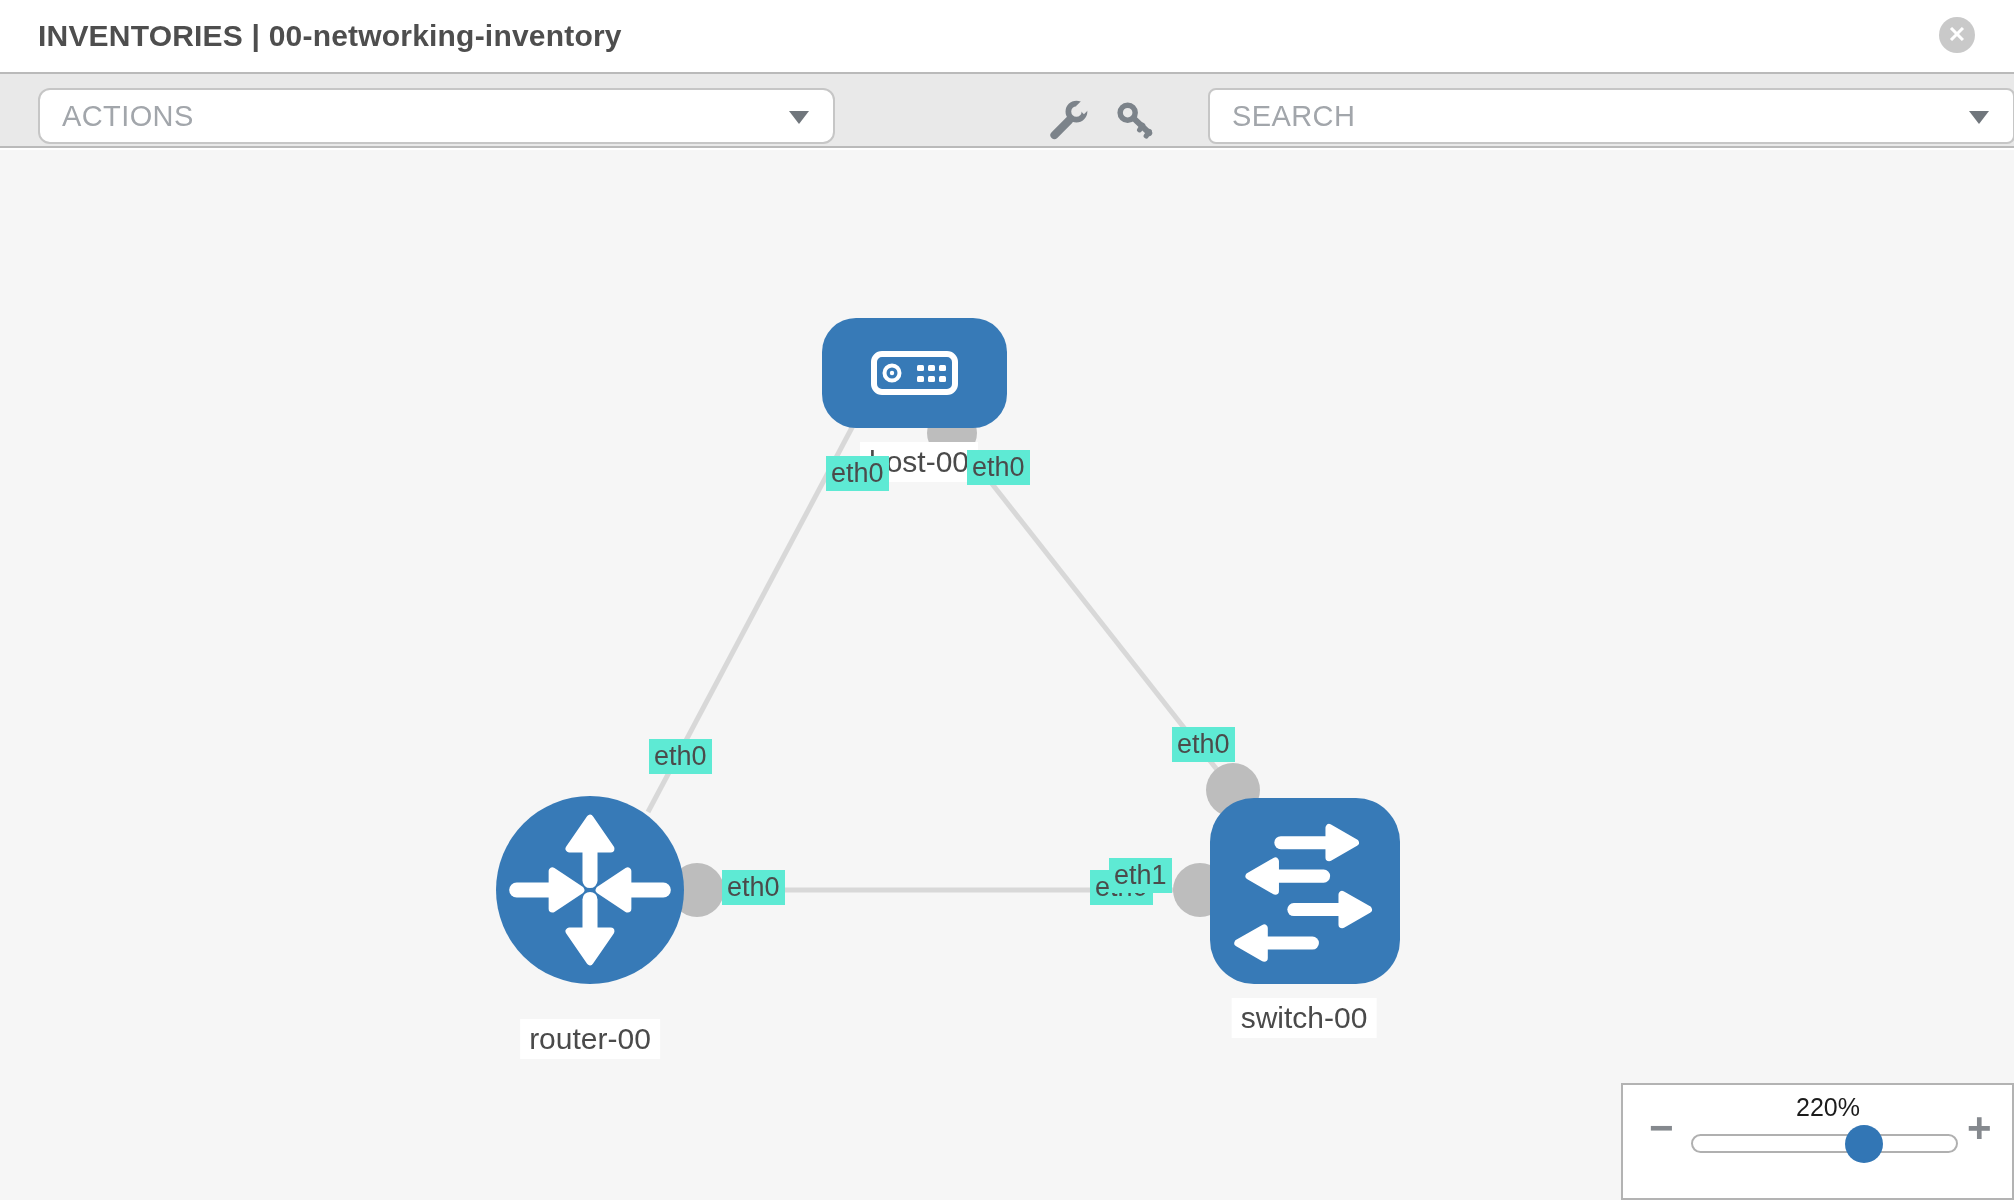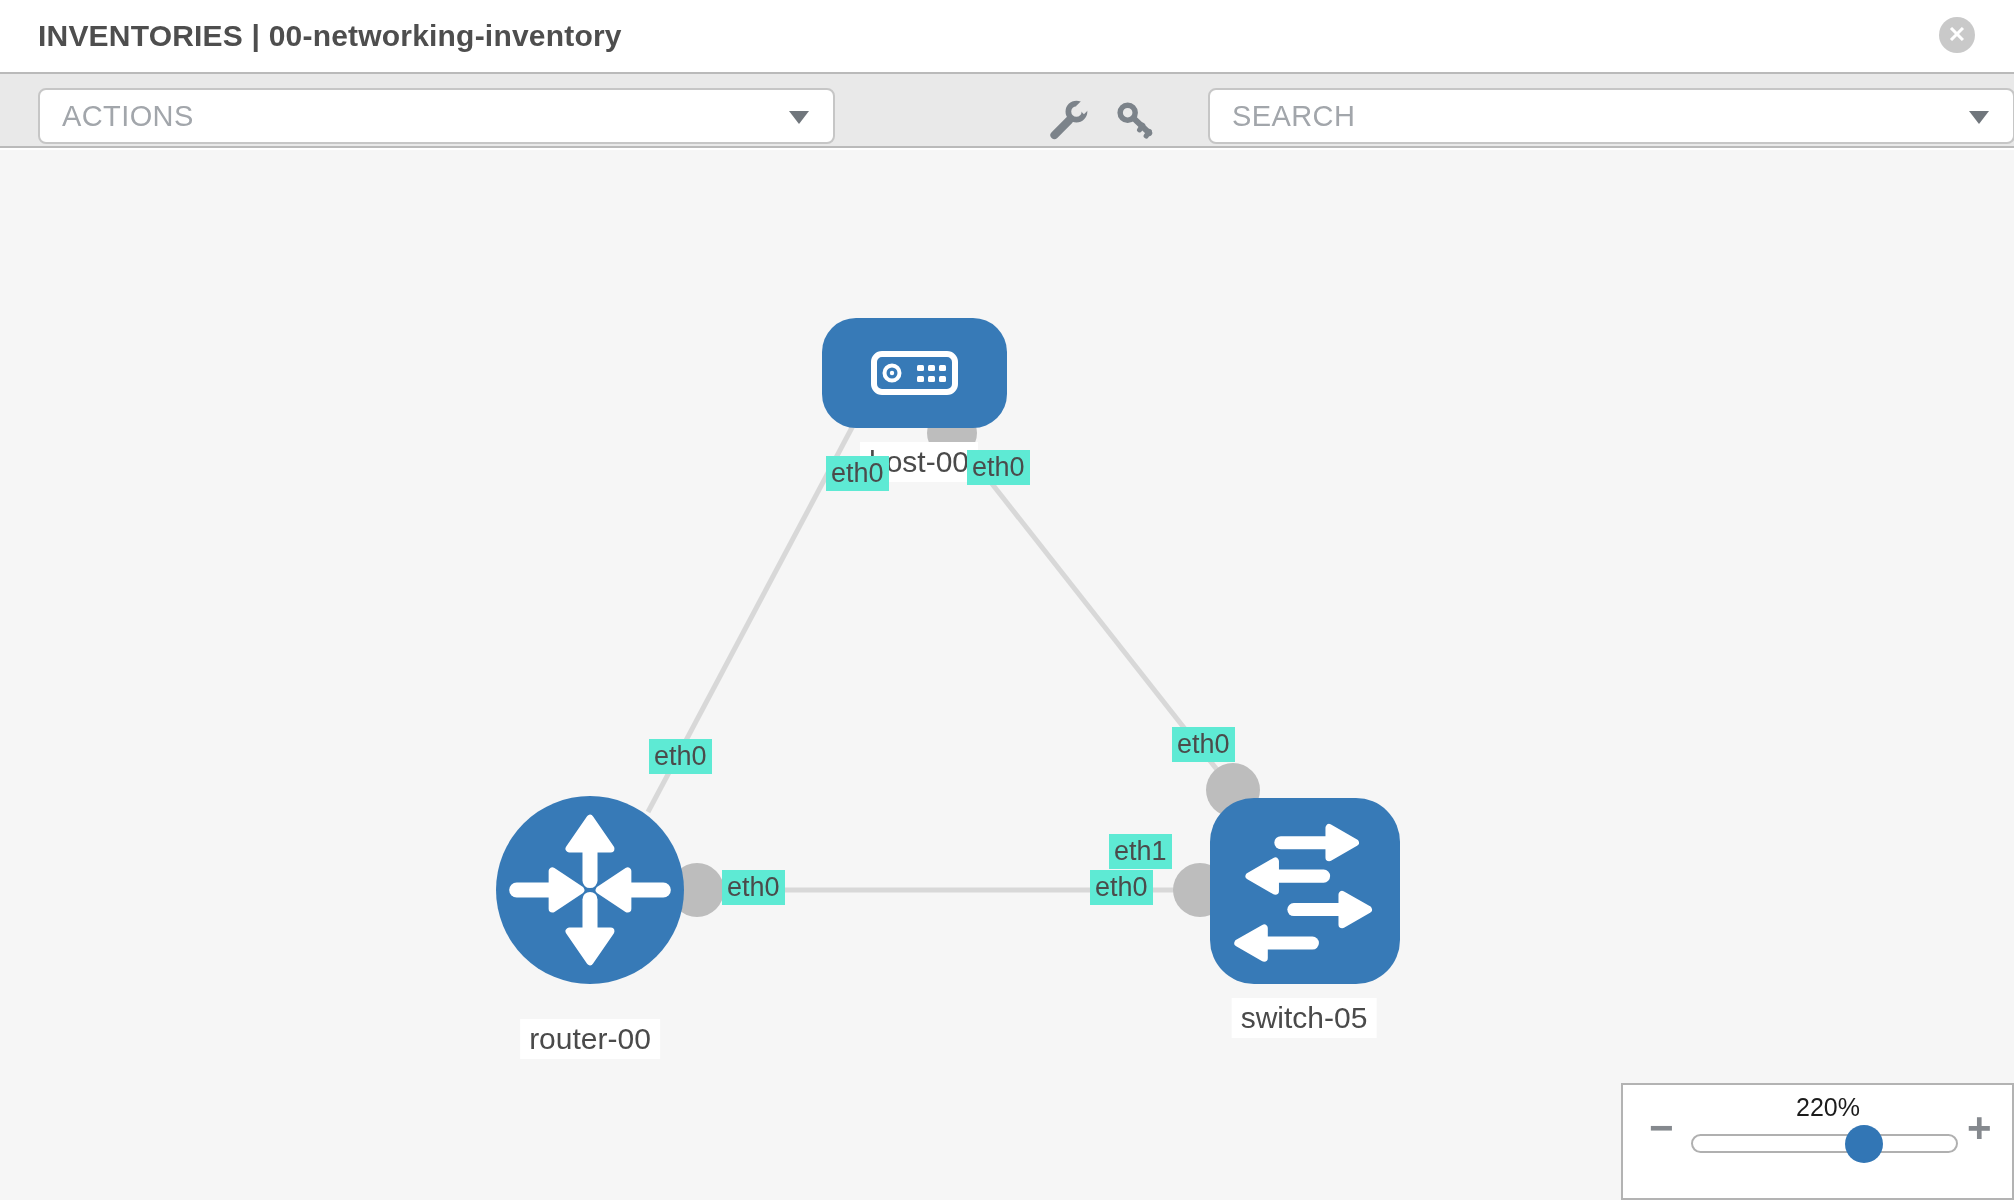--- a/index.html
+++ b/index.html
@@ -17,21 +17,21 @@
   
   .tbar{position:absolute;left:0;top:72px;width:2014px;height:76px;background:#e9e9e9;
     border-top:2px solid #bababa;border-bottom:2px solid #bababa;box-sizing:border-box;}
   .sel{position:absolute;top:14px;height:56px;background:#ffffff;border:2px solid #c6c6c6;
     border-radius:8px;box-sizing:border-box;cursor:pointer;}
   .sel-label{position:absolute;left:22px;top:0;height:52px;line-height:52px;
     font-size:29px;color:#a2a6ab;letter-spacing:.4px;}
   .caret{position:absolute;right:24px;top:21px;width:0;height:0;
     border-left:10px solid transparent;border-right:10px solid transparent;
     border-top:13px solid #70767c;}
-  .sel-actions{left:38px;width:797px;}
+  .sel-actions{left:38px;width:797px;border-radius:12px;}
   .sel-search{left:1173px;width:807px;margin-left:35px;}
   .tb-icon{position:absolute;top:24px;width:44px;height:44px;cursor:pointer;}
   .tb-icon svg{width:44px;height:44px;display:block;}
   .icon-wrench{left:1046px;}
   .icon-key{left:1113px;}
 
   
   .canvas{position:absolute;left:0;top:150px;width:2014px;height:1050px;background:#f6f6f6;}
   .net-svg{position:absolute;left:0;top:0;z-index:1;}
 
@@ -48,21 +48,21 @@
   .lbl-switch{left:1304px;top:848px;}
 
   .if-label{position:absolute;z-index:3;background:#5eead4;color:#4b4b4b;
     font-size:27px;padding:2px 5px;white-space:nowrap;}
   .if-host-left{left:826px;top:306px;}
   .if-host-right{left:967px;top:300px;}
   .if-router-top{left:649px;top:589px;}
   .if-switch-top{left:1172px;top:577px;}
   .if-router-right{left:722px;top:720px;}
   .if-switch-left-back{left:1090px;top:720px;z-index:3;}
-  .if-switch-left-front{left:1109px;top:684px;z-index:4;}
+  .if-switch-left-front{left:1109px;top:708px;z-index:4;}
 
   
   .zoom-panel{position:absolute;left:1621px;top:1083px;width:393px;height:117px;
     background:#ffffff;border:2px solid #b3b3b3;box-sizing:border-box;z-index:5;}
   .zoom-value{position:absolute;left:140px;top:8px;width:130px;text-align:center;
     font-size:25px;color:#1c1c1c;}
   .zoom-minus,.zoom-plus{position:absolute;top:22px;font-size:42px;font-weight:bold;
     color:#85898e;cursor:pointer;line-height:42px;user-select:none;}
   .zoom-minus{left:26px;}
   .zoom-plus{left:344px;}
@@ -163,21 +163,21 @@
           <line x1="44" y1="60" x2="70" y2="60" stroke-width="7"></line>
           <polygon points="70,52 70,68 84,60" stroke-width="4"></polygon>
           <line x1="54" y1="78" x2="28" y2="78" stroke-width="7"></line>
           <polygon points="28,70 28,86 14,78" stroke-width="4"></polygon>
         </g>
       </svg>
     </div>
 
     <div class="node-label lbl-host">host-00</div>
     <div class="node-label lbl-router">router-00</div>
-    <div class="node-label lbl-switch">switch-05</div>
+    <div class="node-label lbl-switch">switch-00</div>
 
     <div class="if-label if-host-left">eth0</div>
     <div class="if-label if-host-right">eth0</div>
     <div class="if-label if-router-top">eth0</div>
     <div class="if-label if-switch-top">eth0</div>
     <div class="if-label if-router-right">eth0</div>
     <div class="if-label if-switch-left-back">eth0</div>
     <div class="if-label if-switch-left-front">eth1</div>
   </div>
 

